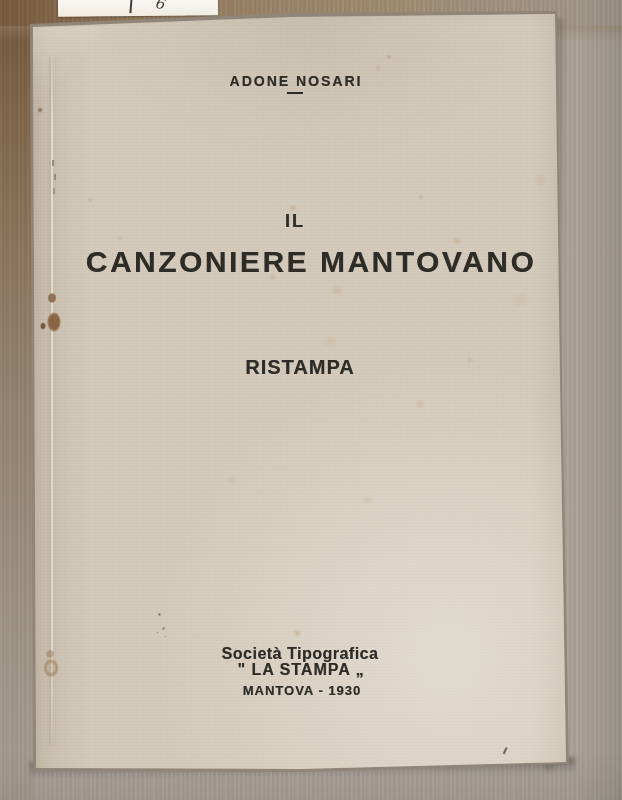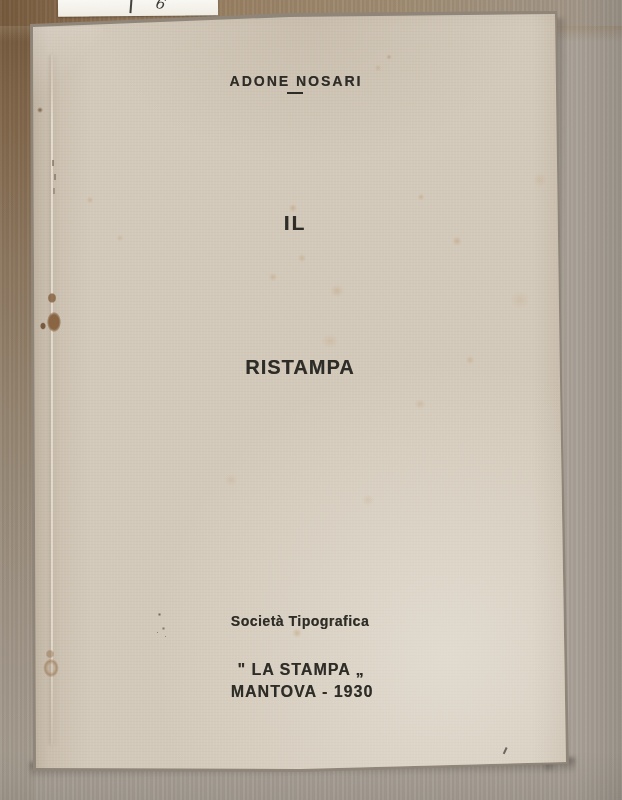--- a/index.html
+++ b/index.html
@@ -98,27 +98,27 @@
   .specks{left:150px;top:607px;width:3px;height:3px;
     box-shadow:8px 6px 0 -.5px rgba(70,62,52,.7),12px 20px 0 -.5px rgba(70,62,52,.6),6px 24px 0 -1px rgba(70,62,52,.5),14px 28px 0 -1px rgba(70,62,52,.45);}
   .mark-small{left:504px;top:748px;width:6px;height:7px;
     border-left:2px solid rgba(60,55,48,.7);transform:rotate(25deg);}
 
   
   .print{color:var(--ink,#2e2c27);font-weight:bold;white-space:nowrap;line-height:1;
     transform:translateX(-50%);text-shadow:.3px .3px .4px rgba(46,44,39,.55);}
   .author{left:296px;top:74px;font-size:14px;letter-spacing:2px;}
   .author-rule{left:287px;top:92px;width:16px;height:2px;background:var(--ink,#2e2c27);}
-  .t-article{left:295px;top:212px;font-size:21px;letter-spacing:2px;}
+  .t-article{left:295px;top:212px;font-size:18px;letter-spacing:2px;}
   .t-main{left:311px;top:247px;font-size:30px;letter-spacing:2.5px;}
   .r1{left:300px;top:357px;font-size:20px;letter-spacing:1px;}
   .r2{left:310px;top:381px;font-size:16px;letter-spacing:.5px;}
-  .p1{left:300px;top:614px;font-size:14px;letter-spacing:.5px;}
+  .p1{left:300px;top:646px;font-size:16px;letter-spacing:.5px;}
   .p2{left:301px;top:662px;font-size:16px;letter-spacing:1px;}
-  .p3{left:302px;top:684px;font-size:16px;letter-spacing:1px;text-align:right;}
+  .p3{left:302px;top:684px;font-size:13px;letter-spacing:1px;text-align:right;}
 </style>
 </head>
 <body>
 
 <div class="photo">
 
   <div class="bg-left"></div>
   <div class="bg-top"></div>
   <div class="bg-top-fade"></div>
   <div class="bg-texture"></div>
@@ -141,19 +141,20 @@
     <div class="stitches"></div>
     <div class="stain-dot"></div>
     <div class="stain-blob"></div>
     <div class="stain-ring"></div>
     <div class="specks"></div>
     <div class="mark-small"></div>
 
     <div class="print author">ADONE NOSARI</div>
     <div class="author-rule"></div>
     <div class="print t-article">IL</div>
+    <div class="print t-main">CANZONIERE MANTOVANO</div>
     <div class="print r1">RISTAMPA</div>
     <div class="print p1">Società Tipografica</div>
     <div class="print p2">" LA STAMPA „</div>
     <div class="print p3">MANTOVA - 1930</div>
   </div>
 
 </div>
 
 </body></html>

